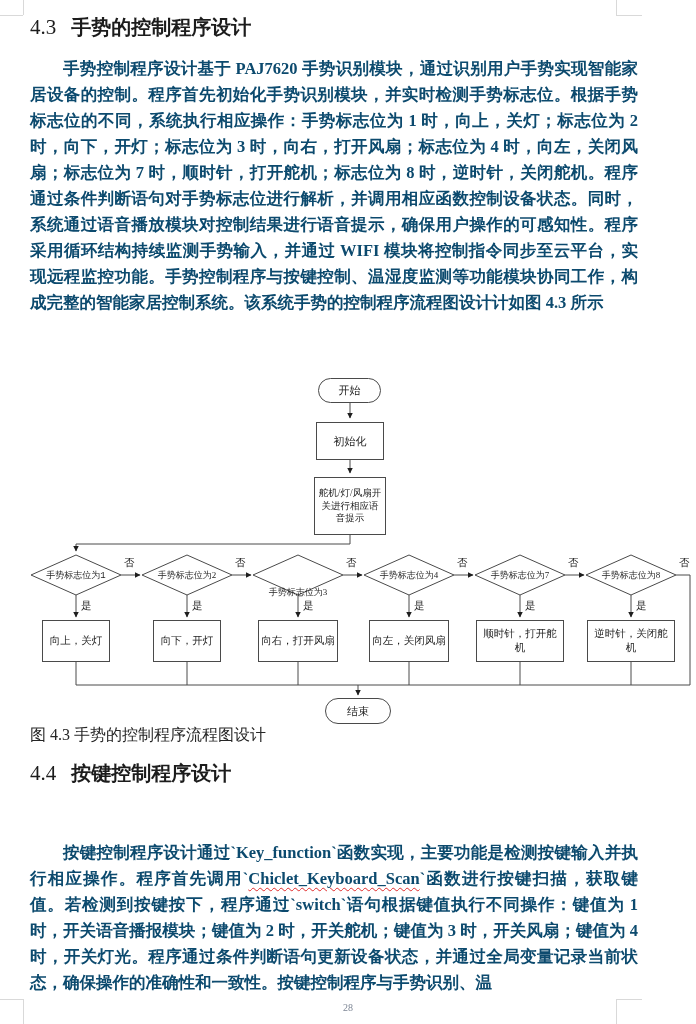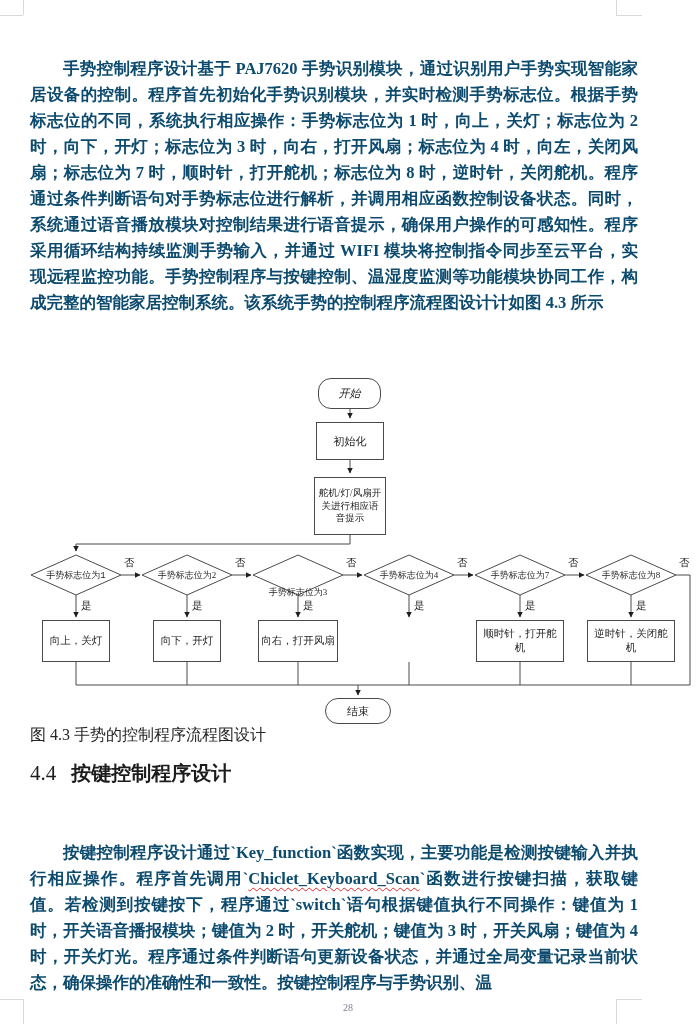--- a/index.html
+++ b/index.html
@@ -68,20 +68,23 @@
 
   <div class="crop" style="left:23px; top:0; width:1px; height:15px;"></div>
   <div class="crop" style="left:0; top:15px; width:23px; height:1px;"></div>
   <div class="crop" style="left:616px; top:0; width:1px; height:15px;"></div>
   <div class="crop" style="left:616px; top:15px; width:26px; height:1px;"></div>
   <div class="crop" style="left:23px; top:999px; width:1px; height:25px;"></div>
   <div class="crop" style="left:0; top:999px; width:23px; height:1px;"></div>
   <div class="crop" style="left:616px; top:999px; width:1px; height:25px;"></div>
   <div class="crop" style="left:616px; top:999px; width:26px; height:1px;"></div>
 
+  <div class="heading" style="top:14px;">
+    <span class="hnum">4.3</span><span>手势的控制程序设计</span>
+  </div>
 
   <div class="body-para" style="top:56px;">手势控制程序设计基于 PAJ7620 手势识别模块，通过识别用户手势实现智能家居设备的控制。程序首先初始化手势识别模块，并实时检测手势标志位。根据手势标志位的不同，系统执行相应操作：手势标志位为 1 时，向上，关灯；标志位为 2 时，向下，开灯；标志位为 3 时，向右，打开风扇；标志位为 4 时，向左，关闭风扇；标志位为 7 时，顺时针，打开舵机；标志位为 8 时，逆时针，关闭舵机。程序通过条件判断语句对手势标志位进行解析，并调用相应函数控制设备状态。同时，系统通过语音播放模块对控制结果进行语音提示，确保用户操作的可感知性。程序采用循环结构持续监测手势输入，并通过 WIFI 模块将控制指令同步至云平台，实现远程监控功能。手势控制程序与按键控制、温湿度监测等功能模块协同工作，构成完整的智能家居控制系统。该系统手势的控制程序流程图设计计如图 4.3 所示</div>
 
   <div class="flowchart">
     <svg width="696" height="360" viewBox="0 0 696 360">
       <defs>
         <marker id="arr" markerWidth="8" markerHeight="8" refX="5.5" refY="3" orient="auto">
           <path d="M0,0 L6,3 L0,6 Z" fill="#1e1e1e"></path>
         </marker>
       </defs>
@@ -118,21 +121,21 @@
         <line x1="298" y1="292" x2="298" y2="315"></line>
         <line x1="409" y1="292" x2="409" y2="315"></line>
         <line x1="520" y1="292" x2="520" y2="315"></line>
         <line x1="631" y1="292" x2="631" y2="315"></line>
 
         <line x1="76" y1="315" x2="690" y2="315"></line>
         <line x1="358" y1="315" x2="358" y2="325" marker-end="url(#arr)"></line>
       </g>
     </svg>
 
-    <div class="fc-node stadium" style="left:318px; top:8px; width:63px; height:31px;font-style:italic;">开始</div>
+    <div class="fc-node stadium" style="left:318px; top:8px; width:63px; height:25px;">开始</div>
     <div class="fc-node" style="left:316px; top:52px; width:68px; height:38px;">初始化</div>
     <div class="fc-node fc-voice" style="left:314px; top:107px; width:72px; height:58px;">舵机/灯/风扇开关进行相应语音提示</div>
 
     <div class="dlabel" style="left:31px;font-family:Liberation Mono, monospace;">手势标志位为1</div>
     <div class="dlabel" style="left:142px;">手势标志位为2</div>
     <div class="dlabel" style="left:253px;margin-top:17px;">手势标志位为3</div>
     <div class="dlabel" style="left:364px;">手势标志位为4</div>
     <div class="dlabel" style="left:475px;">手势标志位为7</div>
     <div class="dlabel" style="left:586px;">手势标志位为8</div>
 
@@ -146,20 +149,21 @@
     <div class="branch-label" style="left:81px; top:229px;">是</div>
     <div class="branch-label" style="left:192px; top:229px;">是</div>
     <div class="branch-label" style="left:303px; top:229px;">是</div>
     <div class="branch-label" style="left:414px; top:229px;">是</div>
     <div class="branch-label" style="left:525px; top:229px;">是</div>
     <div class="branch-label" style="left:636px; top:229px;">是</div>
 
     <div class="abox" style="left:42px;  width:68px;">向上，关灯</div>
     <div class="abox" style="left:153px; width:68px;">向下，开灯</div>
     <div class="abox" style="left:258px; width:80px;">向右，打开风扇</div>
+    <div class="abox" style="left:369px; width:80px;">向左，关闭风扇</div>
     <div class="abox" style="left:476px; width:88px;">顺时针，打开舵机</div>
     <div class="abox" style="left:587px; width:88px;">逆时针，关闭舵机</div>
 
     <div class="fc-node stadium" style="left:325px; top:328px; width:66px; height:26px;">结束</div>
   </div>
 
   <div class="caption" style="top:725px;">图 4.3 手势的控制程序流程图设计</div>
 
   <div class="heading" style="top:760px;">
     <span class="hnum">4.4</span><span>按键控制程序设计</span>

